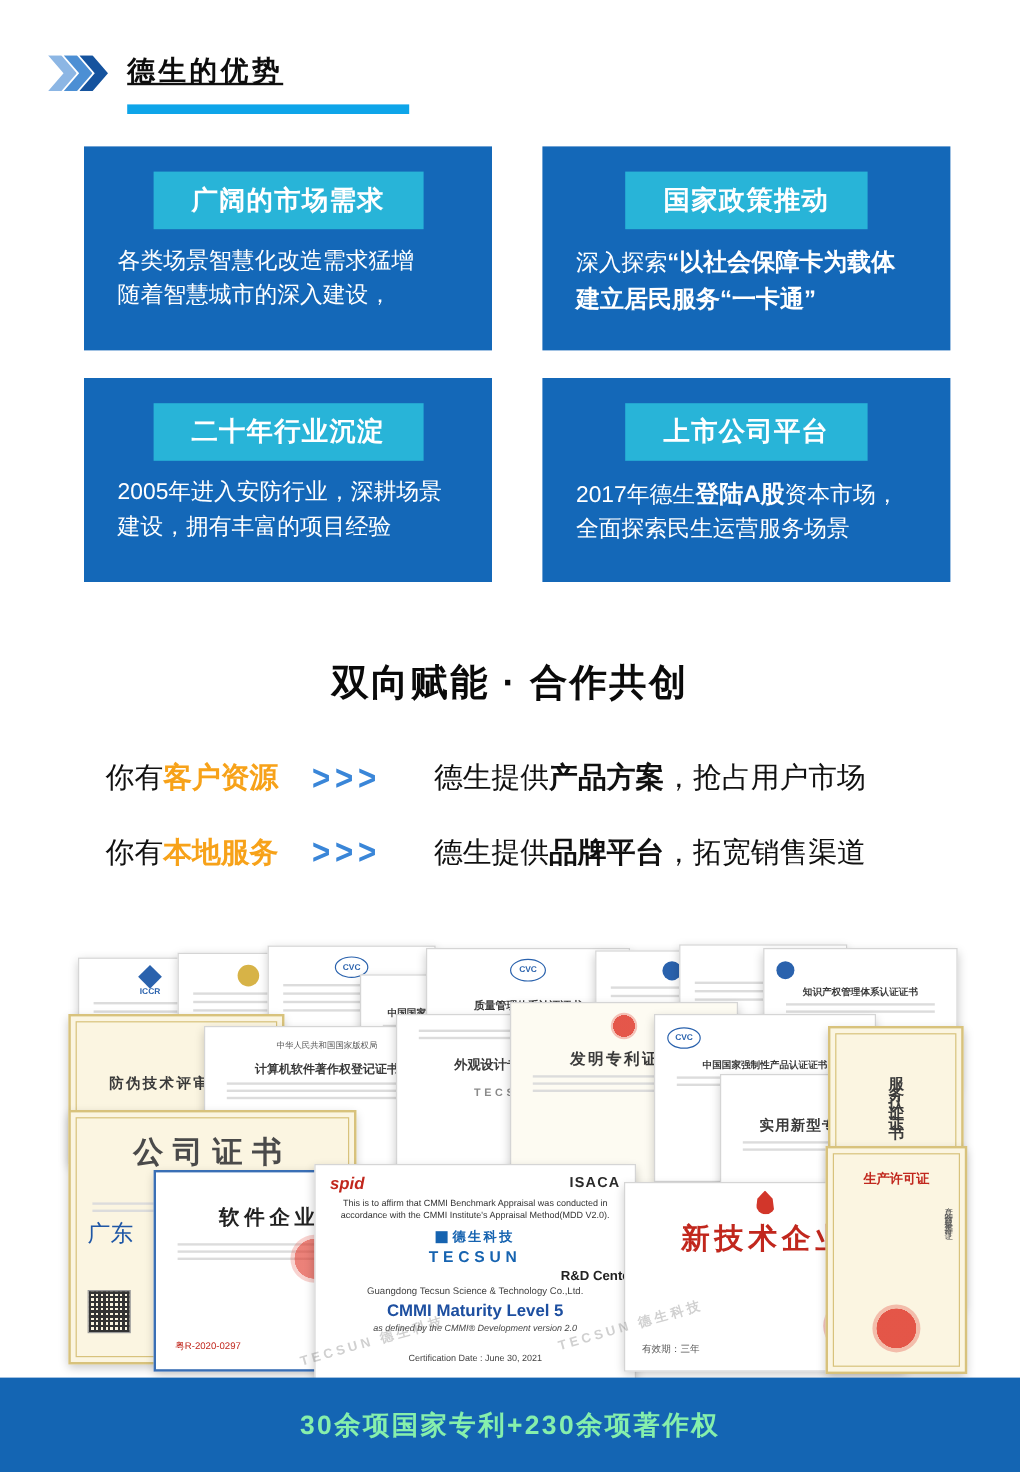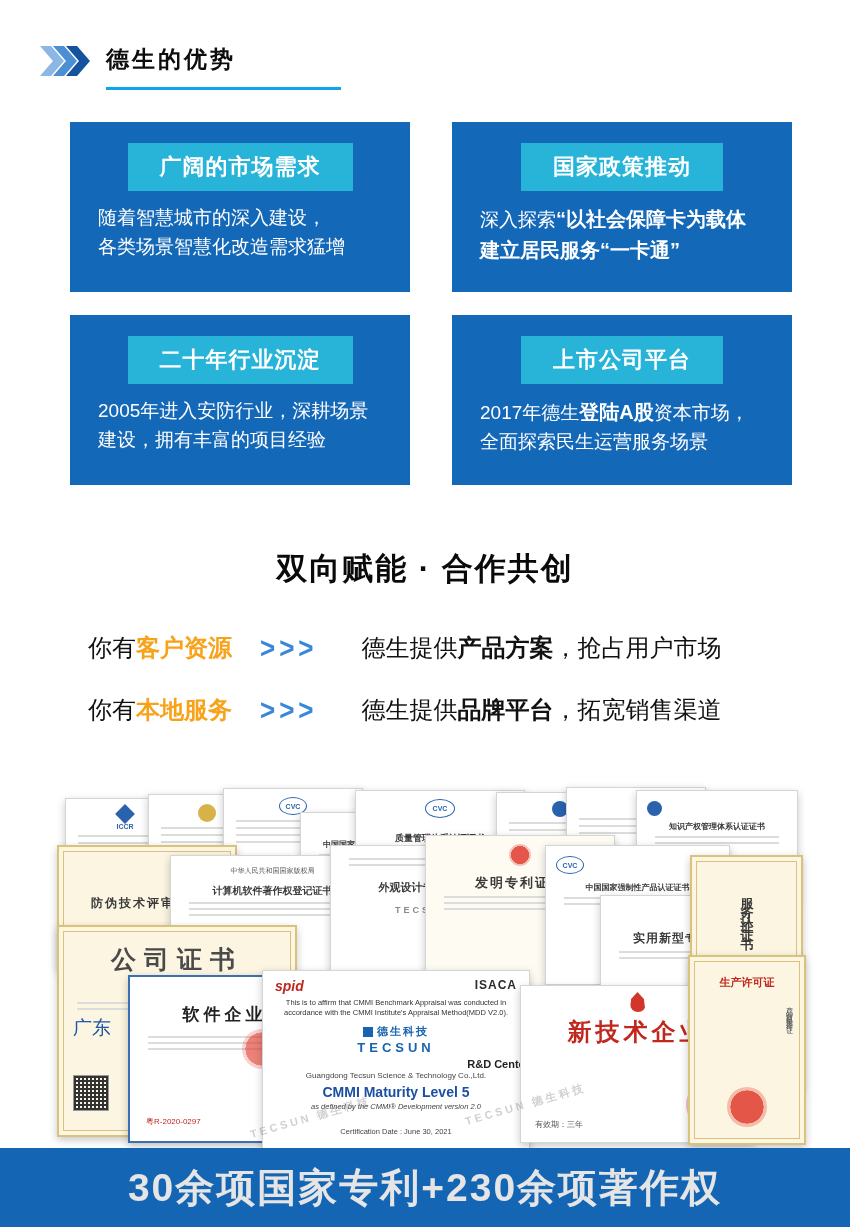--- a/index.html
+++ b/index.html
@@ -10,21 +10,21 @@
     color:#111;
   }
   
   .page-header{position:absolute;top:44px;left:40px;display:flex;align-items:flex-start;}
   .chevrons{display:flex;margin-top:2px;}
   .chev{width:24px;height:30px;display:inline-block;
     clip-path:polygon(0 0,46% 0,100% 50%,46% 100%,0 100%,54% 50%);}
   .chev.c1{background:#8cb6e4;}
   .chev.c2{background:#4c8fd4;margin-left:-11px;}
   .chev.c3{background:#15539e;margin-left:-11px;}
-  .title-wrap{margin-left:16px;border-bottom:3px solid #0ea5e9;padding:0 105px 12px 0;}
+  .title-wrap{margin-left:16px;border-bottom:8px solid #0ea5e9;padding:0 105px 12px 0;text-decoration:underline;}
   .title-wrap h1{margin:0;font-size:23px;letter-spacing:3px;color:#0d0d0d;}
 
   
   .cards{position:absolute;top:122px;left:70px;width:722px;
     display:grid;grid-template-columns:340px 340px;column-gap:42px;row-gap:23px;}
   .card{background:#1468b8;height:170px;text-align:center;color:#fff;}
   .badge{display:inline-block;margin-top:21px;background:#28b4d8;color:#fff;
     font-weight:bold;font-size:22px;padding:9px 32px;letter-spacing:1px;}
   .card-body{margin:13px 28px 0;text-align:left;font-size:19px;line-height:1.5;}
   .card-body b{font-size:20px;}
@@ -89,43 +89,43 @@
   .se-title{margin-top:26px;text-align:center;font-size:17px;font-weight:bold;
     color:#222;letter-spacing:4px;}
   .se-logo{position:absolute;top:8px;right:10px;width:30px;height:30px;border:2px solid #2a62ad;
     border-radius:50%;color:#2a62ad;font-size:7px;font-weight:bold;
     display:flex;flex-direction:column;align-items:center;justify-content:center;line-height:1;}
   .se-code{position:absolute;left:16px;bottom:14px;font-size:8px;color:#c1271d;}
 
   
   .banner{position:absolute;left:0;top:1148px;width:850px;height:79px;background:#1465b3;
     display:flex;align-items:center;justify-content:center;}
-  .banner span{color:#e5e5e5;font-size:39px;font-weight:bold;letter-spacing:2px;}
+  .banner span{color:#86efac;font-size:22px;font-weight:bold;letter-spacing:2px;}
 </style>
 </head>
 <body>
 
 <div class="page-header">
   <div class="chevrons">
     <i class="chev c1"></i>
     <i class="chev c2"></i>
     <i class="chev c3"></i>
   </div>
   <div class="title-wrap">
     <h1>德生的优势</h1>
   </div>
 </div>
 
 <div class="cards">
 
   <div class="card">
     <span class="badge">广阔的市场需求</span>
     <div class="card-body">
+      <span style="display:block">各类场景智慧化改造需求猛增</span>
       <span style="display:block">随着智慧城市的深入建设，</span>
-      <span style="display:block">各类场景智慧化改造需求猛增</span>
     </div>
   </div>
 
   <div class="card">
     <span class="badge">国家政策推动</span>
     <div class="card-body">
       <span>深入探索</span><b>“以社会保障卡为载体建立居民服务“一卡通”</b>
     </div>
   </div>
 

